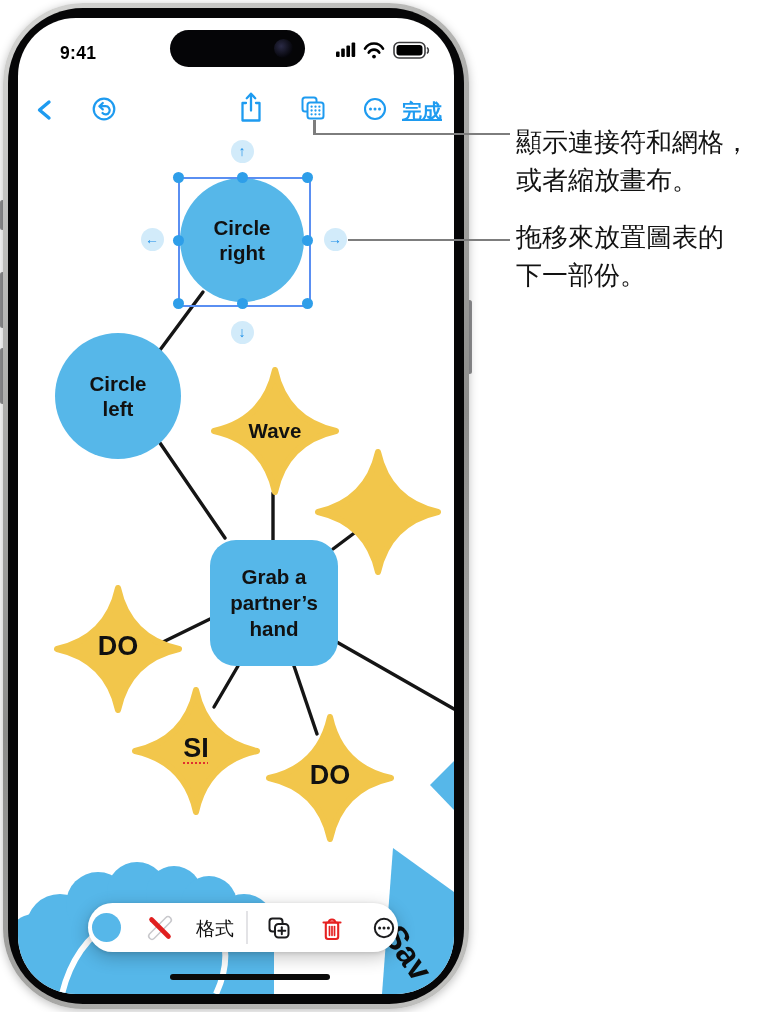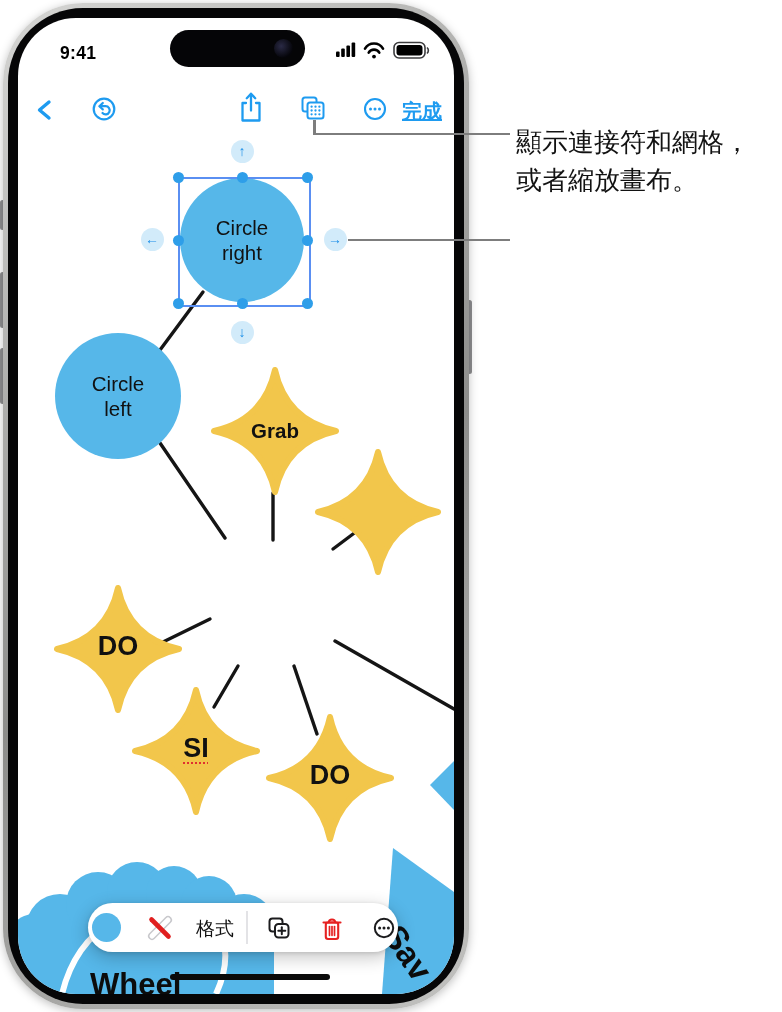--- a/index.html
+++ b/index.html
@@ -23,21 +23,21 @@
   
   .done{position:absolute;right:12px;top:80px;font-size:20px;font-weight:700;color:#1e9bf0;text-decoration:underline;}
   .icon-btn{position:absolute;cursor:default;}
   
   .callout{position:absolute;font-size:26px;line-height:38px;color:#121212;white-space:pre-line;z-index:60;}
   .leader{position:absolute;background:#7d7d7d;z-index:55;}
   
   .shape-label{position:absolute;text-align:center;color:#111;white-space:pre-line;pointer-events:none;}
   .blue-circle{position:absolute;border-radius:50%;background:#56b7e9;display:flex;align-items:center;
                justify-content:center;text-align:center;color:#111;white-space:pre-line;
-               font-size:20.5px;font-weight:400;line-height:25px;}
+               font-size:20.5px;font-weight:700;line-height:25px;}
   .blue-square{position:absolute;border-radius:26px;background:#56b7e9;display:flex;align-items:center;
                justify-content:center;text-align:center;color:#111;white-space:pre-line;
                font-size:20.5px;font-weight:600;line-height:26px;}
   .sel-rect{position:absolute;left:160px;top:159px;width:129px;height:126px;border:2px solid #5a8ff2;z-index:6;}
   .handle{position:absolute;width:11px;height:11px;border-radius:50%;background:#2e9ee9;z-index:7;}
   .arrow-btn{position:absolute;width:23px;height:23px;border-radius:50%;background:#d2ebfa;color:#1b8fe8;
              display:flex;align-items:center;justify-content:center;font-size:14px;font-weight:700;z-index:7;}
   
   .pill{position:absolute;left:70px;top:885px;width:310px;height:49px;border-radius:25px;background:#fff;
         box-shadow:0 5px 18px rgba(0,0,0,.24),0 1px 4px rgba(0,0,0,.12);z-index:25;}
@@ -164,27 +164,31 @@
         </svg>
 
         <div class="blue-circle" style="left:162px;top:160px;width:124px;height:124px;z-index:5;">
           <span>Circle
 right</span>
         </div>
         <div class="blue-circle" style="left:37px;top:315px;width:126px;height:126px;z-index:5;">
           <span>Circle
 left</span>
         </div>
-
-        <div class="shape-label" style="left:207px;top:401px;width:100px;font-size:20.5px;font-weight:600;">Grab</div>
+        <div class="blue-square" style="left:192px;top:522px;width:128px;height:126px;z-index:5;">
+          <span>Grab a
+partner’s
+hand</span>
+        </div>
+
+        <div class="shape-label" style="left:207px;top:401px;width:100px;font-size:20.5px;font-weight:600;">Wave</div>
         <div class="shape-label" style="left:50px;top:613px;width:100px;font-size:27px;font-weight:600;">DO</div>
         <div class="shape-label" style="left:128px;top:715px;width:100px;font-size:27px;font-weight:600;
              text-decoration:underline dotted #e03030 2px;text-underline-offset:5px;">SI</div>
         <div class="shape-label" style="left:262px;top:742px;width:100px;font-size:27px;font-weight:600;">DO</div>
-        <div class="wheel">Wheel</div>
         <div class="sav">Sav</div>
 
         <div class="sel-rect"></div>
         <div class="handle" style="left:154.5px;top:153.5px;"></div>
         <div class="handle" style="left:219px;top:153.5px;"></div>
         <div class="handle" style="left:283.5px;top:153.5px;"></div>
         <div class="handle" style="left:154.5px;top:216.5px;"></div>
         <div class="handle" style="left:283.5px;top:216.5px;"></div>
         <div class="handle" style="left:154.5px;top:279.5px;"></div>
         <div class="handle" style="left:219px;top:279.5px;"></div>
@@ -239,14 +243,16 @@
       </div>
     </div>
   </div>
 
   <div class="leader" style="left:313px;top:120px;width:2.5px;height:15px;"></div>
   <div class="leader" style="left:313px;top:132.5px;width:197px;height:2.5px;"></div>
   <div class="leader" style="left:348px;top:238.5px;width:162px;height:2.5px;"></div>
 
   <div class="callout" style="left:516px;top:76px;margin-top:47px;">顯示連接符和網格，
 或者縮放畫布。</div>
+  <div class="callout" style="left:516px;top:218px;">拖移來放置圖表的
+下一部份。</div>
 
 </div>
 
 </body></html>

